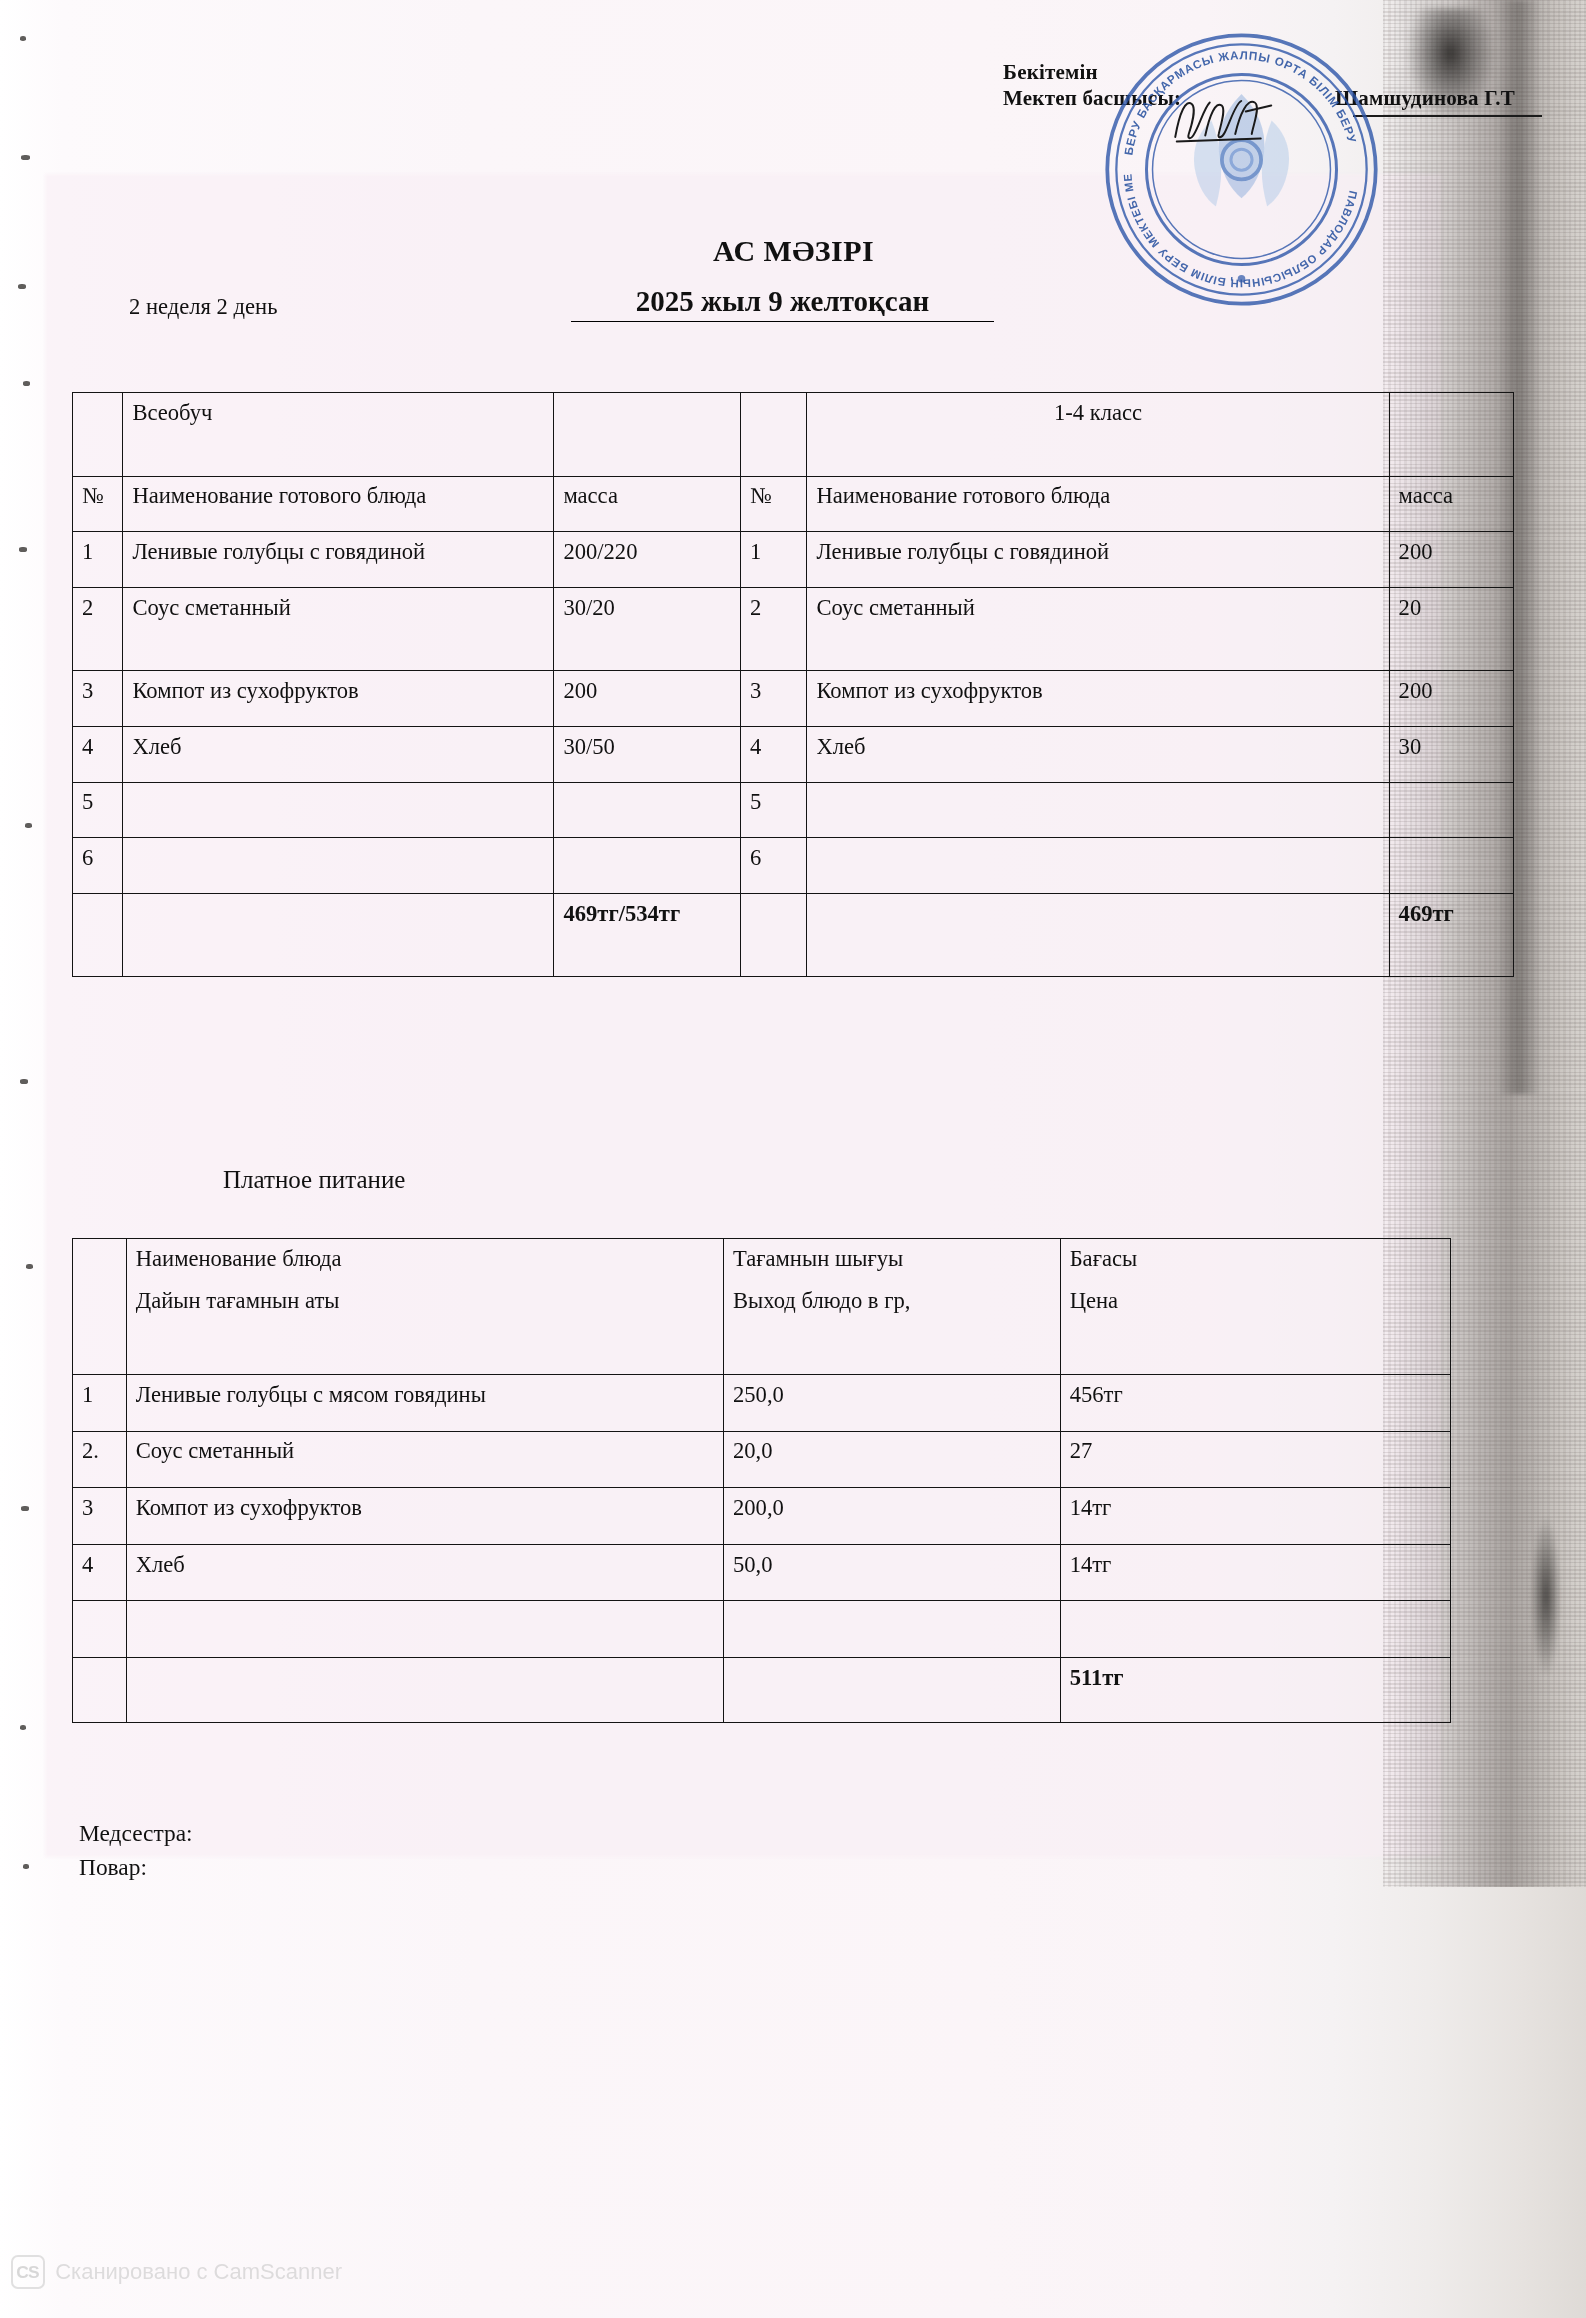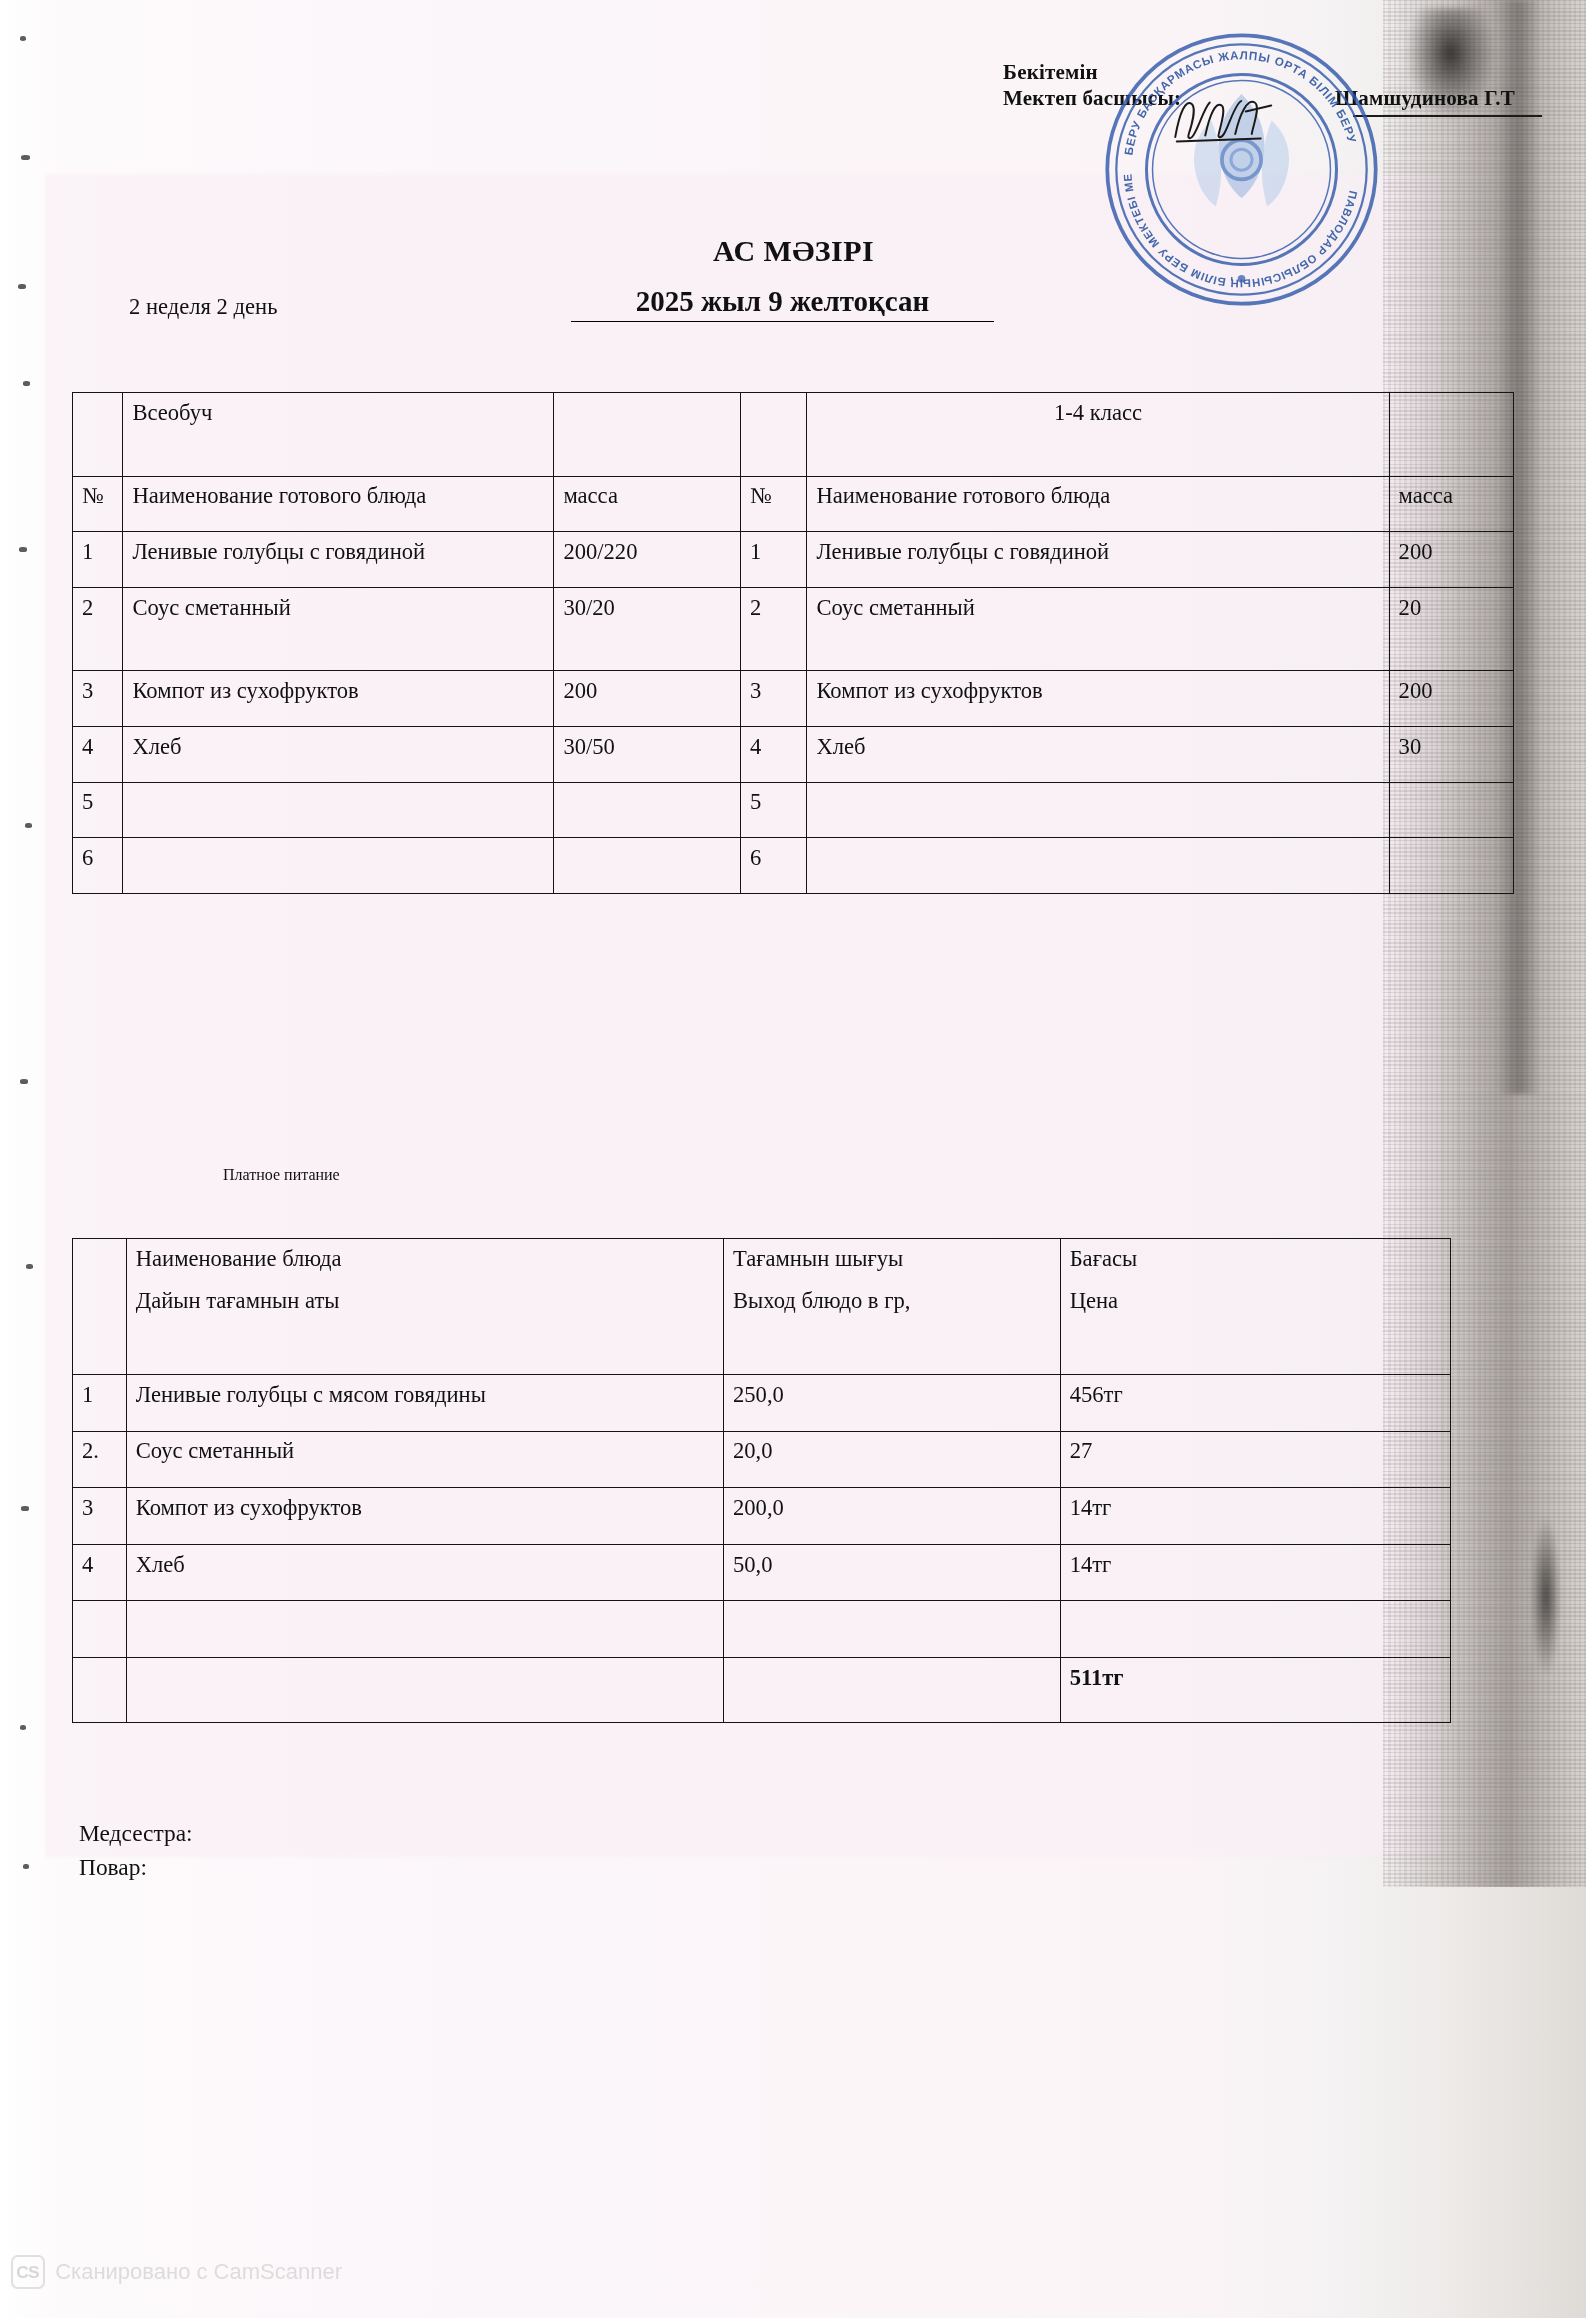--- a/index.html
+++ b/index.html
@@ -96,21 +96,21 @@
   #table-main{left:72px;top:392px;width:1442px;}
   #table-main td{height:41px;}
   #table-main .r-tall td{height:69px;}
   #table-main .sect{font-size:22.6px;}
   #table-main .tot{font-weight:700;}
 
   #table-paid{left:72px;top:1238px;width:1379px;}
   #table-paid td{height:42px;}
 
   .paid-label{
-    position:absolute;left:223px;top:1166px;font-size:16px;
+    position:absolute;left:223px;top:1166px;font-size:25px;
   }
   .footer{
     position:absolute;left:79px;top:1817px;font-size:23.4px;line-height:1.45;
   }
 
   
   .cs{
     position:absolute;left:10.6px;top:2255px;display:flex;align-items:center;gap:10.6px;
     opacity:.55;
   }
@@ -265,20 +265,28 @@
       <td></td>
     </tr>
     <tr>
       <td>6</td>
       <td></td>
       <td></td>
       <td>6</td>
       <td></td>
       <td></td>
     </tr>
+    <tr class="r-tall">
+      <td></td>
+      <td></td>
+      <td class="tot">469тг/534тг</td>
+      <td></td>
+      <td></td>
+      <td class="tot">469тг</td>
+    </tr>
   </tbody>
 </table>
 
 <div class="paid-label">Платное питание</div>
 
 <table id="table-paid">
   <colgroup>
     <col style="width:54px">
       <col style="width:604px">
     <col style="width:340px">

